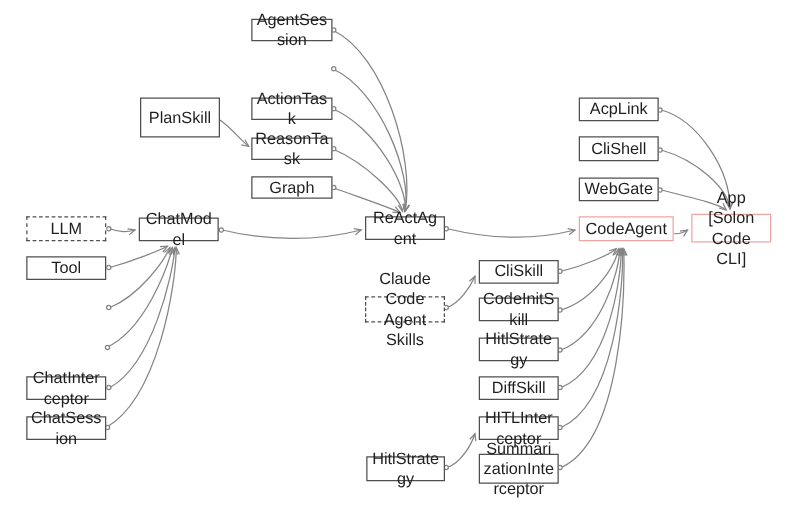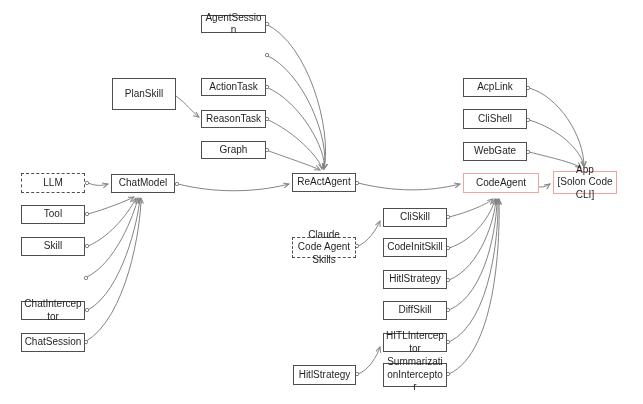--- a/index.html
+++ b/index.html
@@ -6,21 +6,21 @@
   #canvas{
     position:relative;width:643px;height:404px;background:#ffffff;overflow:hidden;
     font-family:"Liberation Sans", sans-serif;
   }
   .edges{position:absolute;left:0;top:0;width:643px;height:404px;}
   .edges path{fill:none;stroke:#848484;stroke-width:1;}
   .edges circle{fill:#ffffff;stroke:#848484;stroke-width:1;}
   .node{
     position:absolute;background:#ffffff;border:1px solid #4f4f4f;
     display:flex;flex-direction:column;align-items:center;justify-content:center;
-    text-align:center;font-size:10px;line-height:1.25;color:#1f1f1f;
+    text-align:center;font-size:13px;line-height:1.25;color:#1f1f1f;
     box-sizing:border-box;padding:1px 2px;overflow-wrap:anywhere;word-break:break-word;
   }
   .node.dashed{border-style:dashed;}
   .node.red{border-color:#efa6a2;}
 </style>
 </head>
 <body>
 
 <div id="canvas">
 
@@ -152,23 +152,20 @@
   <div class="node" style="left:112px;top:78px;width:64px;height:32px">
       <span>PlanSkill</span>
     </div>
 
   <div class="node dashed" style="left:21px;top:173px;width:64px;height:20px">
       <span>LLM</span>
     </div>
   <div class="node" style="left:21px;top:205px;width:64px;height:19px">
       <span>Tool</span>
     </div>
-  <div class="node" style="left:21px;top:237px;width:64px;height:19px">
-      <span>Skill</span>
-    </div>
   <div class="node" style="left:21px;top:301px;width:64px;height:19px">
       <span>ChatInterceptor</span>
     </div>
   <div class="node" style="left:21px;top:333px;width:64px;height:19px">
       <span>ChatSession</span>
     </div>
 
   <div class="node" style="left:111px;top:174px;width:64px;height:19px">
       <span>ChatModel</span>
     </div>

